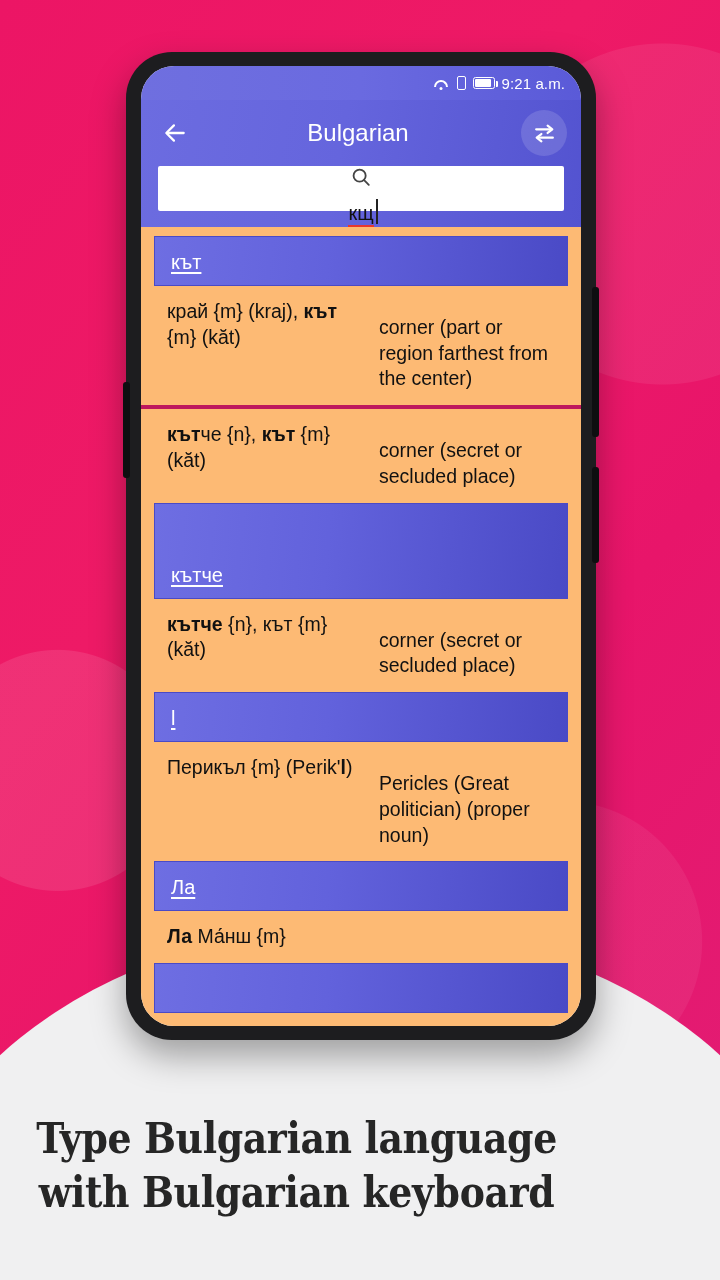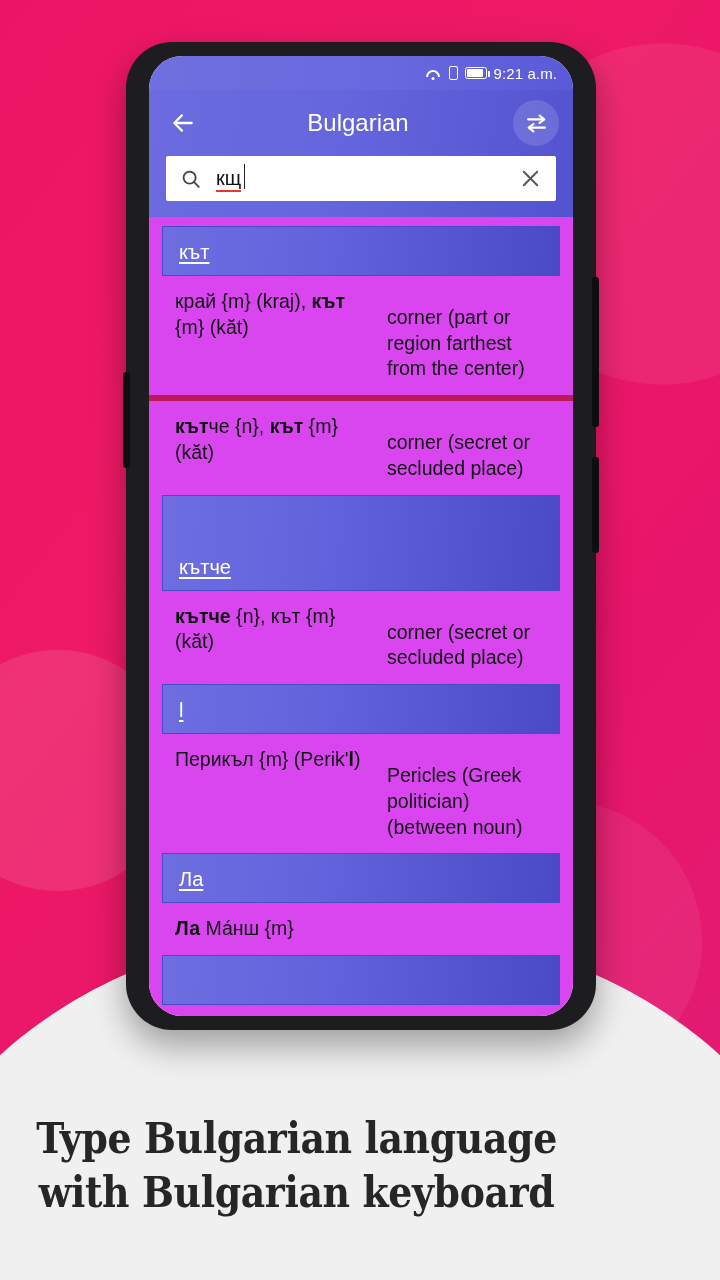--- a/index.html
+++ b/index.html
@@ -25,26 +25,26 @@
     width:960px; height:620px;
     background:#f0f0f1;
     border-radius:50% 50% 0 0 / 62% 62% 0 0;
   }
   .bg-bottom {
     position:absolute; left:0; top:1175px; width:720px; height:105px; background:#f0f0f1;
   }
 
   
   #phone {
-    position:absolute; left:126px; top:42px;
+    position:absolute; left:126px; top:52px;
     width:470px; height:988px;
     background:#1d1d1f;
     border-radius:46px;
     box-shadow:0 16px 34px rgba(0,0,0,0.34);
-    padding:14px 23px;
+    padding:14px 15px;
   }
   .side-btn { position:absolute; background:#0e0e10; border-radius:3px; }
   .btn-left  { left:-3px;  top:330px; width:7px; height:96px; }
   .btn-right1{ right:-3px; top:235px; width:7px; height:150px; }
   .btn-right2{ right:-3px; top:415px; width:7px; height:96px; }
 
   #screen {
     width:100%; height:100%;
     background:#fff;
     border-radius:33px;
@@ -103,57 +103,57 @@
   .swap-btn {
     flex:0 0 46px; width:46px; height:46px; border-radius:50%;
     background:rgba(255,255,255,0.14);
     display:flex; align-items:center; justify-content:center;
   }
   .swap-btn svg { display:block; }
 
   #searchbar {
     margin:0 17px;
     height:45px; background:#fff; border-radius:2px;
-    display:flex; align-items:center; padding:0 14px; gap:14px;
+    display:flex; align-items:center; padding:0 14px; gap:14px;flex-direction:column;
   }
   .s-icon { flex:0 0 auto; display:flex; color:#444; }
   .s-text {
     flex:1 1 auto; font-size:20px; color:#111;
     position:relative; display:inline-block;
   }
   .s-text span.val {
     border-bottom:2.5px solid #e8362f;
     padding-bottom:1px;
     position:relative;
   }
   .s-text span.val::after {
     content:""; position:absolute; right:-4px; top:-3px; width:1.6px; height:25px; background:#222;
   }
   .x-icon { flex:0 0 auto; display:flex; color:#555; }
 
   
   #results {
-    flex:1 1 auto; background:#d946ef; overflow:hidden;
+    flex:1 1 auto; background:#fdba74; overflow:hidden;
     padding-top:9px;
   }
   .sec-head {
     margin:0 13px 0 13px;
     background:linear-gradient(95deg,#6e6ee2 0%, #6262dc 42%, #4a4ac6 100%);
     border:1px solid #4a4ac6;
     display:flex; align-items:flex-end;
     padding:0 0 11px 16px;
   }
   .sec-head.h-norm { height:50px; }
   .sec-head.h-tall { height:96px; }
   .sec-head span {
     color:#fff; font-size:20px; text-decoration:underline; text-underline-offset:3px;
   }
   .row {
     display:flex; padding:13px 22px 13px 26px; gap:10px;
-    border-bottom:6px solid #be185d;
+    border-bottom:4px solid #be185d;
   }
   .row.nb { border-bottom:none; }
   .row .src { flex:0 0 202px; font-size:19.5px; line-height:1.32; color:#111; }
   .row .dst { flex:1 1 auto; font-size:19.5px; line-height:1.32; color:#111;margin-top:16px; }
   .row b { font-weight:bold; }
 
   
   #caption {
     position:absolute; left:0; top:1112px; width:593px;
     text-align:center;
@@ -245,21 +245,21 @@
         </div>
         <div class="row nb">
           <div class="src"><b>кътче</b><span> {n}, кът {m} (kăt)</span></div>
           <div class="dst">corner (secret or secluded place)</div>
         </div>
         <div class="sec-head h-norm">
           <span>l</span>
         </div>
         <div class="row nb">
           <div class="src"><span>Перикъл {m} (Perik'</span><b>l</b><span>)</span></div>
-          <div class="dst">Pericles (Greek politician) (between noun)</div>
+          <div class="dst">Pericles (Great politician) (proper noun)</div>
         </div>
         <div class="sec-head h-norm">
           <span>Ла</span>
         </div>
         <div class="row nb">
           <div class="src"><b>Ла</b><span> Ма́нш {m}</span></div>
         </div>
         <div class="sec-head h-norm"></div>
       </div>
 

